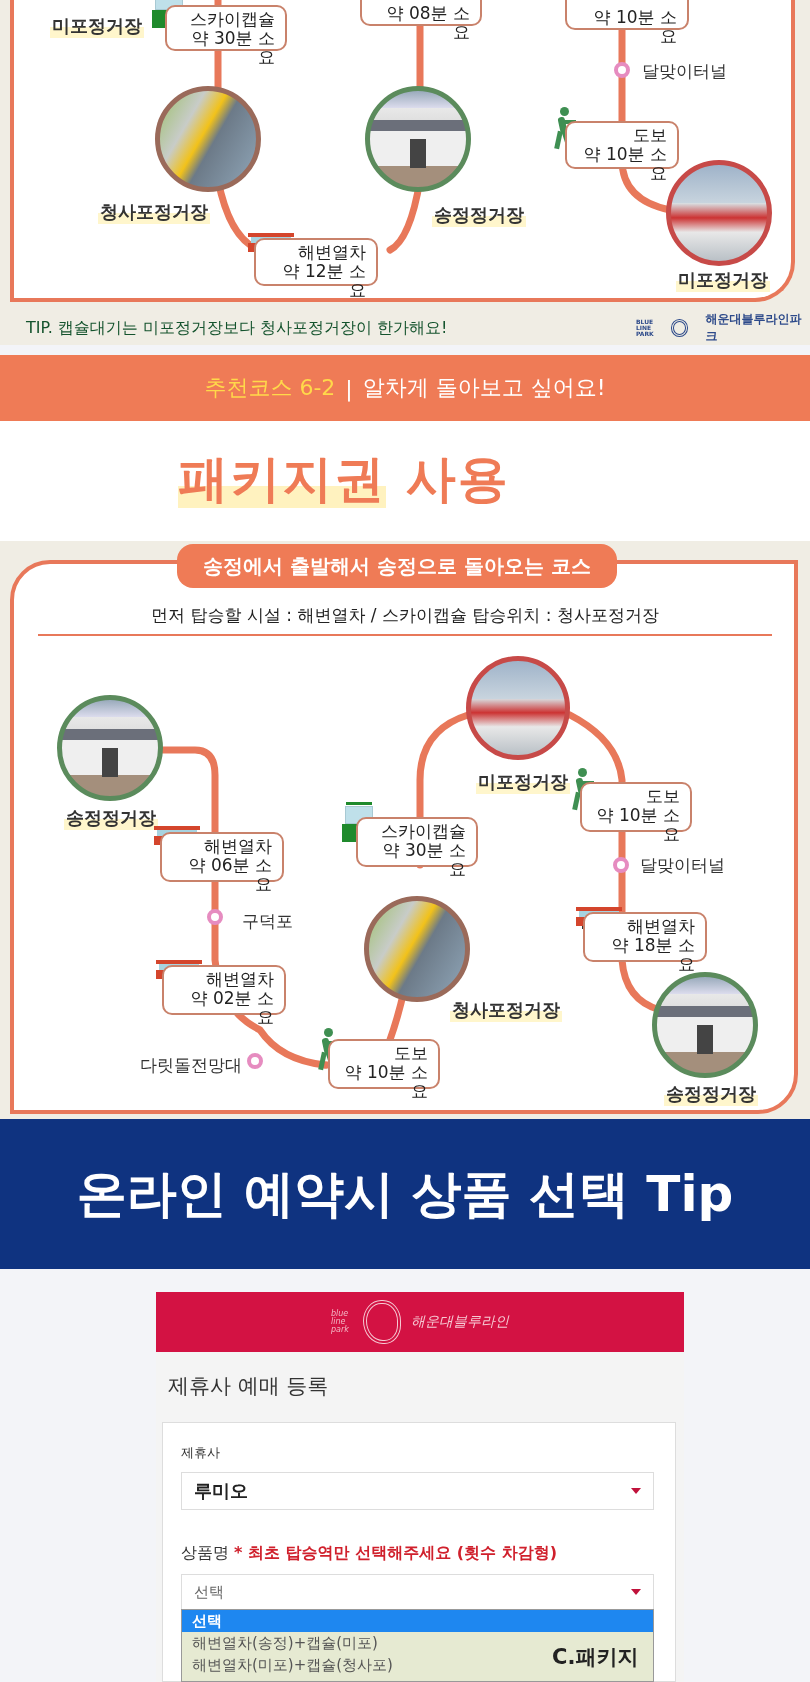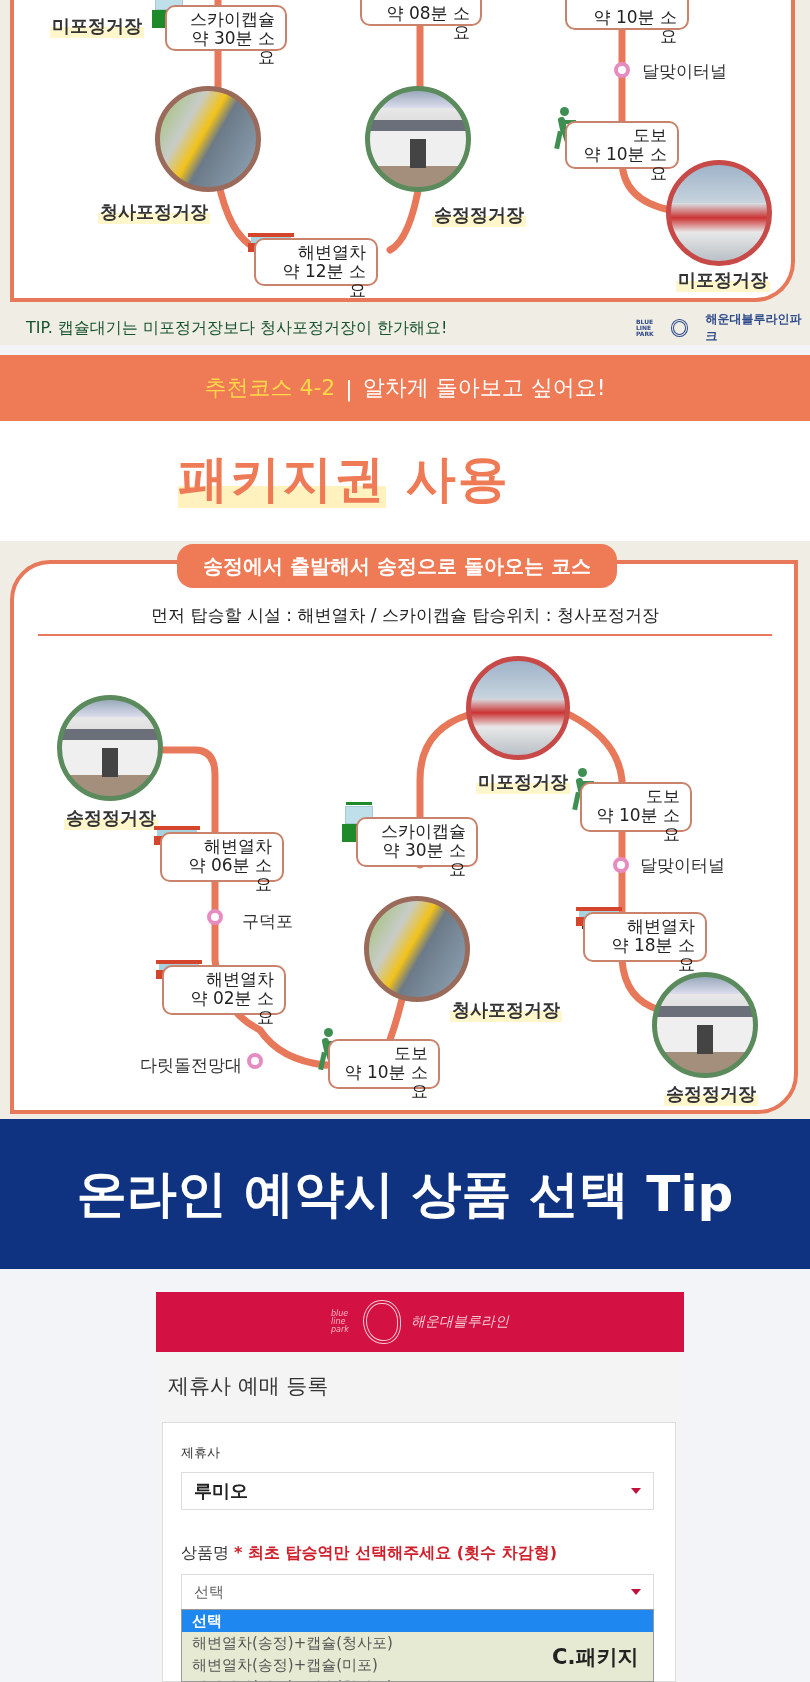--- a/index.html
+++ b/index.html
@@ -132,21 +132,21 @@
 <div class="stlabel" style="left:676px;top:268px">미포정거장</div>
 
 <div class="abs tip">TIP. 캡슐대기는 미포정거장보다 청사포정거장이 한가해요!</div>
 <div class="abs brand">
   <span style="font-size:6px;line-height:6px;width:18px">BLUE LINE PARK</span>
   <span style="display:inline-block;width:18px;height:18px;border:3px double #2d4a8a;border-radius:50%;box-sizing:border-box"></span>
   <span>해운대블루라인파크</span>
 </div>
 
 <div class="abs course-bar">
-  <span class="num">추천코스 4-2</span>
+  <span class="num">추천코스 6-2</span>
   <span>|</span>
   <span>알차게 돌아보고 싶어요!</span>
 </div>
 <div class="abs title-area"></div>
 <div class="abs big-title">
   <span class="hl">패키지권</span>
   <span>사용</span>
 </div>
 
 <div class="abs map2"></div>
@@ -275,17 +275,16 @@
   <span>상품명</span>
   <span class="req">* 최초 탑승역만 선택해주세요 (횟수 차감형)</span>
 </div>
 <div class="sel" style="left:181px;top:1574px;width:473px;height:36px;font-size:15px;color:#666">
   <span>선택</span>
   <span class="caret"></span>
 </div>
 
 <div class="abs dropdown">
   <div class="opt active">선택</div>
-  <div class="opt">해변열차(송정)+캡슐(청사포)</div>
   <div class="opt">해변열차(송정)+캡슐(미포)</div>
   <div class="opt">해변열차(미포)+캡슐(청사포)</div>
 </div>
 <div class="abs pkg">C.패키지</div>
 
 </body></html>

